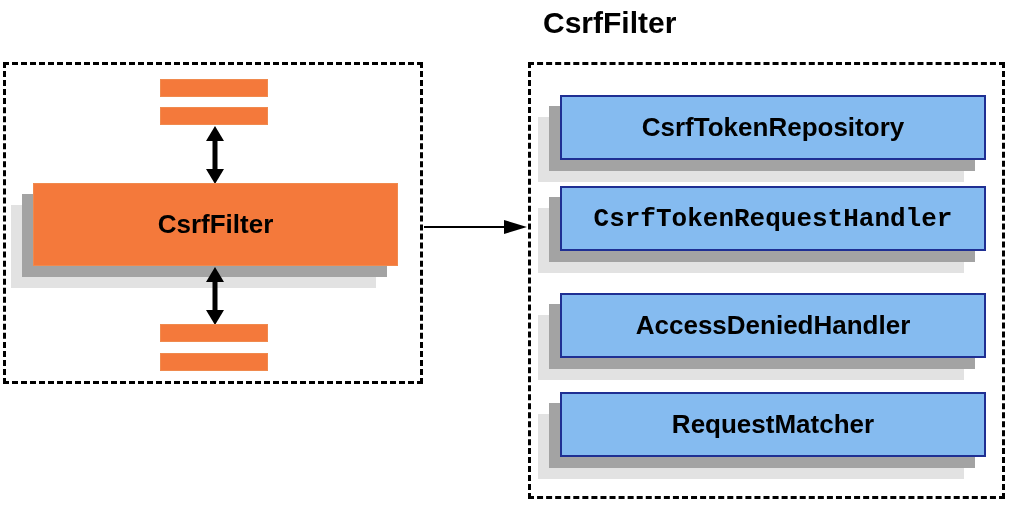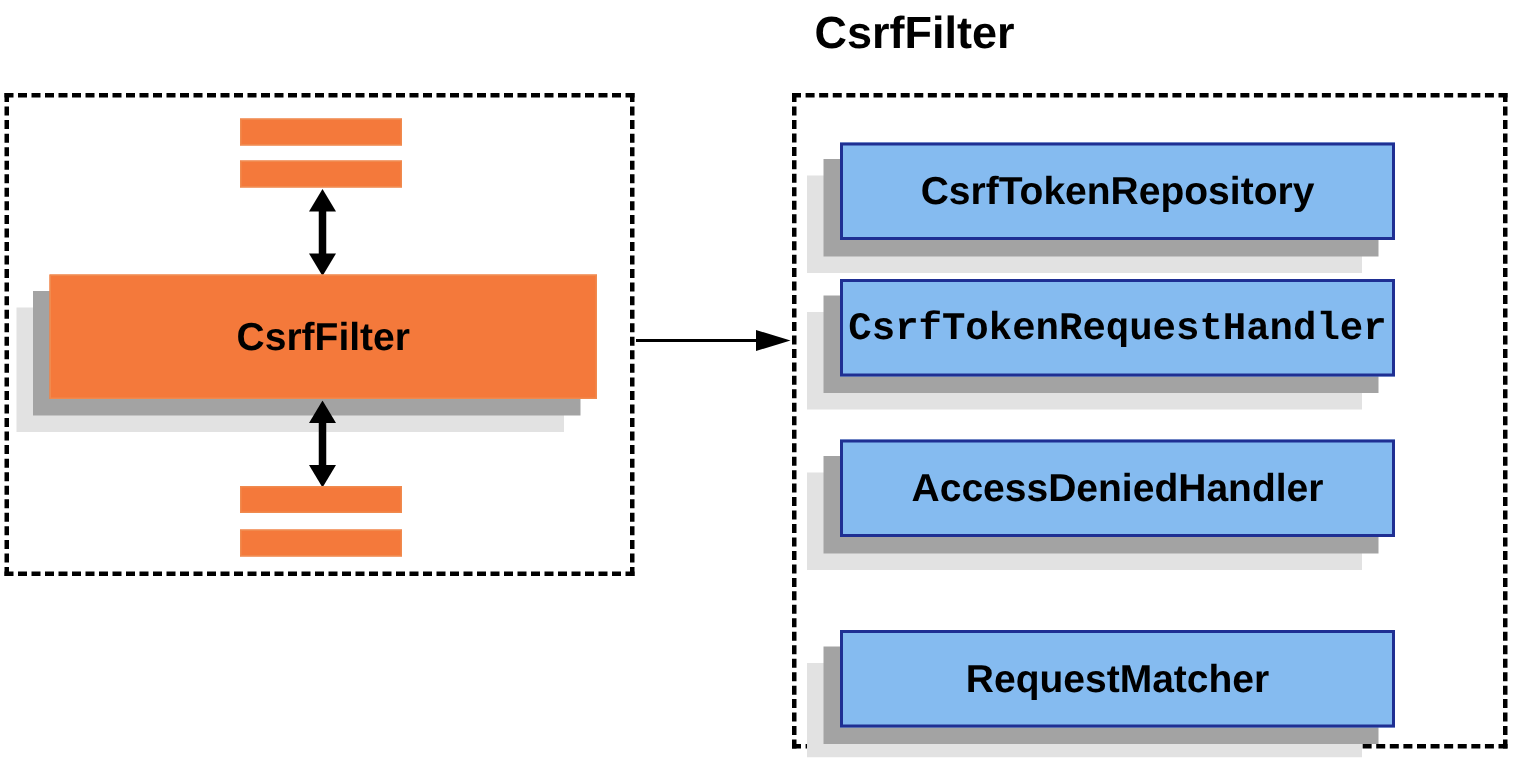--- a/index.html
+++ b/index.html
@@ -46,37 +46,37 @@
     display: flex;
     align-items: center;
     justify-content: center;
     font-weight: bold;
     font-size: 26px;
     color: #000000;
   }
   .component {
     position: absolute;
     left: 560px;
-    width: 370px;
+    width: 426px;
     height: 65px;
     background: #85bbf0;
     border: 2px solid #1f2f93;
     box-sizing: border-box;
     box-shadow: -11px 11px 0 #a3a3a3, -22px 22px 0 #e2e2e2;
     display: flex;
     align-items: center;
     justify-content: center;
     font-weight: bold;
     font-size: 26px;
     color: #000000;
   }
   .comp-1 { top: 95px; }
   .comp-2 { top: 186px; font-family: Liberation Mono, monospace; }
   .comp-3 { top: 293px; }
-  .comp-4 { top: 392px; margin-top: 28px; }
+  .comp-4 { top: 392px; }
   .arrow-svg { position: absolute; }
 </style>
 </head>
 <body>
 
 <div class="canvas">
 
 
   <div class="dashed-box" style="left:3px; top:62px; width:420px; height:322px;"></div>
 

